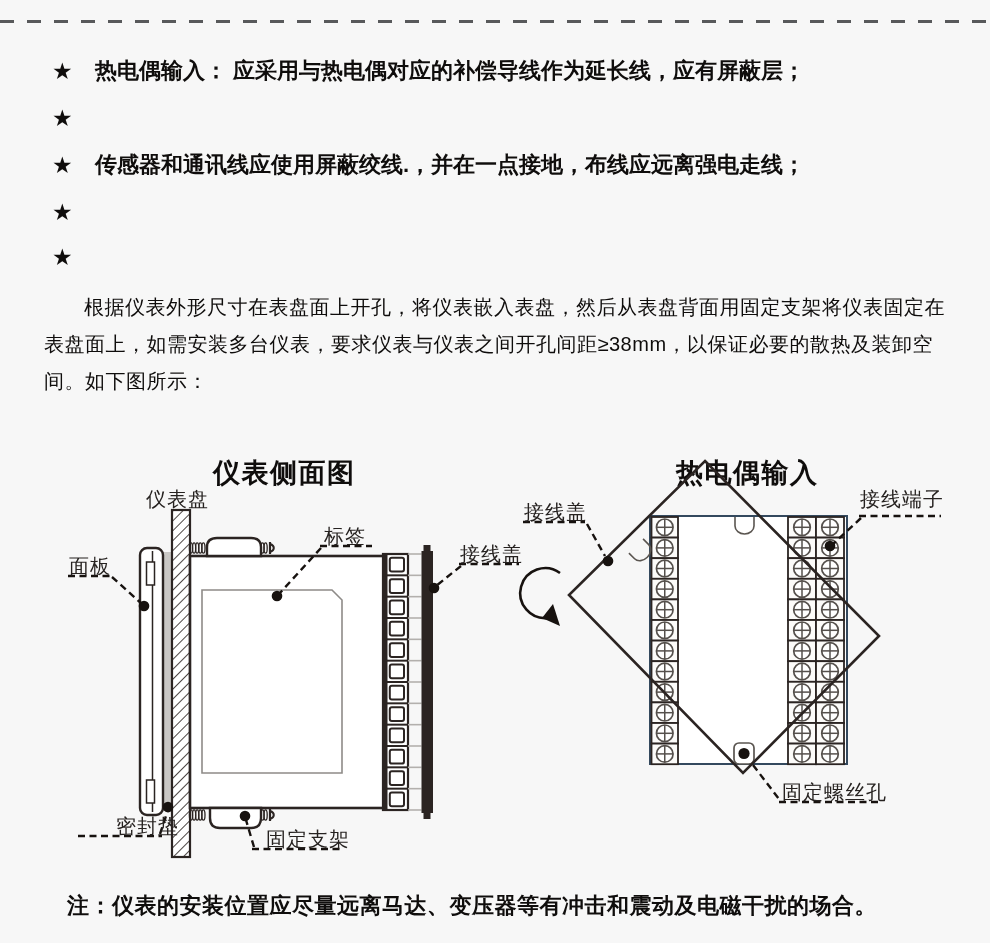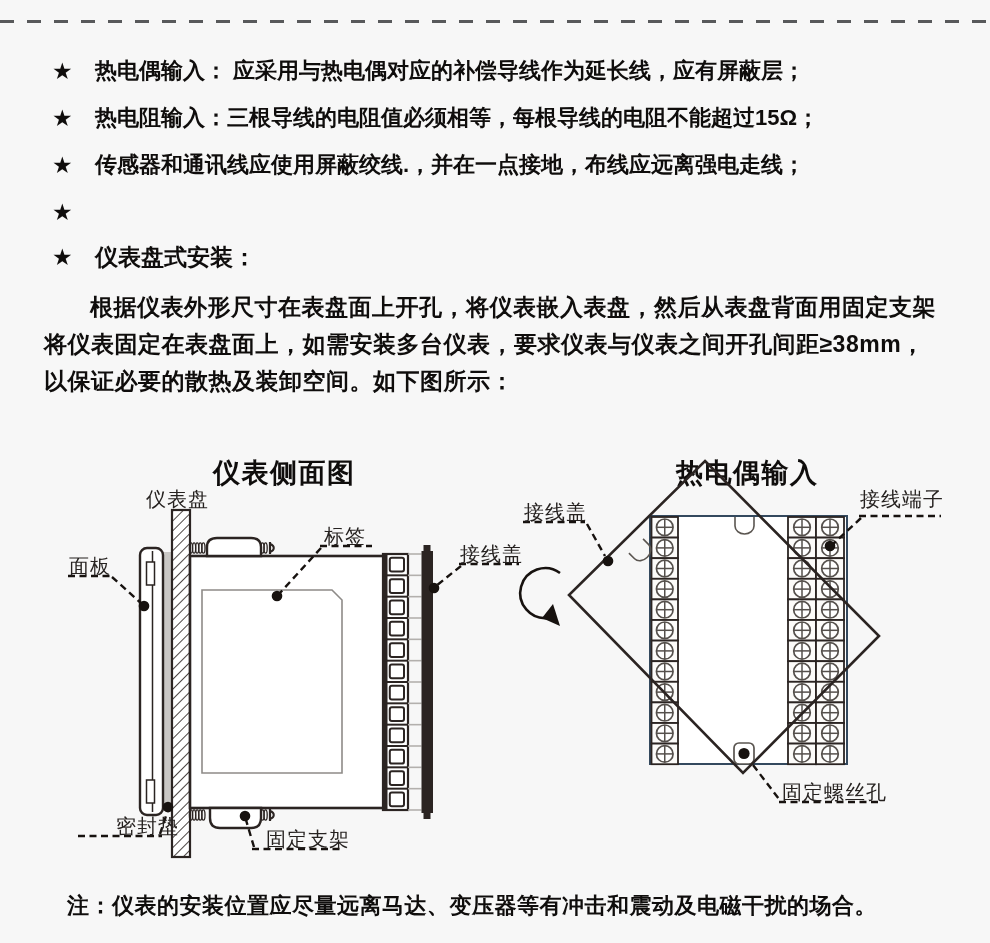--- a/index.html
+++ b/index.html
@@ -5,54 +5,52 @@
   html,body{margin:0;padding:0;}
   body{width:990px;height:943px;position:relative;background:#f7f7f7;overflow:hidden;
        font-family:"Liberation Sans","DejaVu Sans",sans-serif;color:#0f0d0c;}
   .abs{position:absolute;}
   .sep{top:20px;left:0;width:990px;height:2.5px;
        background:repeating-linear-gradient(90deg,#58595b 0 14px,transparent 14px 27px);}
   ul.bullets{list-style:none;margin:0;padding:0;top:57px;left:52px;width:900px;}
   ul.bullets li{display:flex;gap:15px;margin-bottom:19px;font-size:22px;font-weight:bold;line-height:28px;}
   .star{width:28px;flex:0 0 28px;font-size:23px;line-height:28px;}
   .heading{top:243px;left:52px;display:flex;gap:15px;font-size:23px;font-weight:bold;line-height:28px;}
-  .para{top:289px;left:44px;width:902px;margin:0;font-size:23px;font-weight:bold;
+  .para{top:289px;left:44px;width:902px;margin:0;font-size:20px;font-weight:normal;
         line-height:37px;text-indent:2em;letter-spacing:.5px;}
   .dg-title{font-family:"Liberation Serif","DejaVu Serif",serif;font-size:27px;font-weight:bold;
             letter-spacing:1.5px;white-space:nowrap;margin-top:36px;}
   .dg-label{font-size:20px;font-weight:500;color:#262220;white-space:nowrap;letter-spacing:1px;}
   .note{top:881px;left:57px;margin:10px;font-size:22px;font-weight:bold;letter-spacing:.5px;}
   svg{position:absolute;left:0;top:0;}
 </style>
 </head>
 <body>
 
 <div class="abs sep"></div>
 
 <ul class="abs bullets">
   <li>
     <span class="star">★</span>
     <span>热电偶输入： 应采用与热电偶对应的补偿导线作为延长线，应有屏蔽层；</span>
     </li>
   <li>
     <span class="star">★</span>
-    <span>热电阻输入：三根导线的电阻值必须相等，每根导线的电阻不能超过15Ω；</span>
     </li>
   <li>
     <span class="star">★</span>
     <span>传感器和通讯线应使用屏蔽绞线.，并在一点接地，布线应远离强电走线；</span>
     </li>
   <li>
     <span class="star">★</span>
     </li>
 </ul>
 
 <div class="abs heading">
   <span class="star">★</span>
-  <span>仪表盘式安装：</span>
 </div>
 
 <p class="abs para">根据仪表外形尺寸在表盘面上开孔，将仪表嵌入表盘，然后从表盘背面用固定支架将仪表固定在表盘面上，如需安装多台仪表，要求仪表与仪表之间开孔间距≥38mm，以保证必要的散热及装卸空间。如下图所示：</p>
 
 <div class="abs dg-title" style="left:213px;top:419px;">仪表侧面图</div>
 <div class="abs dg-title" style="left:676px;top:419px;">热电偶输入</div>
 
 <svg width="990" height="943" viewBox="0 0 990 943">
   <defs>
     <pattern id="hatch" patternUnits="userSpaceOnUse" width="7" height="7" patternTransform="rotate(45)">

